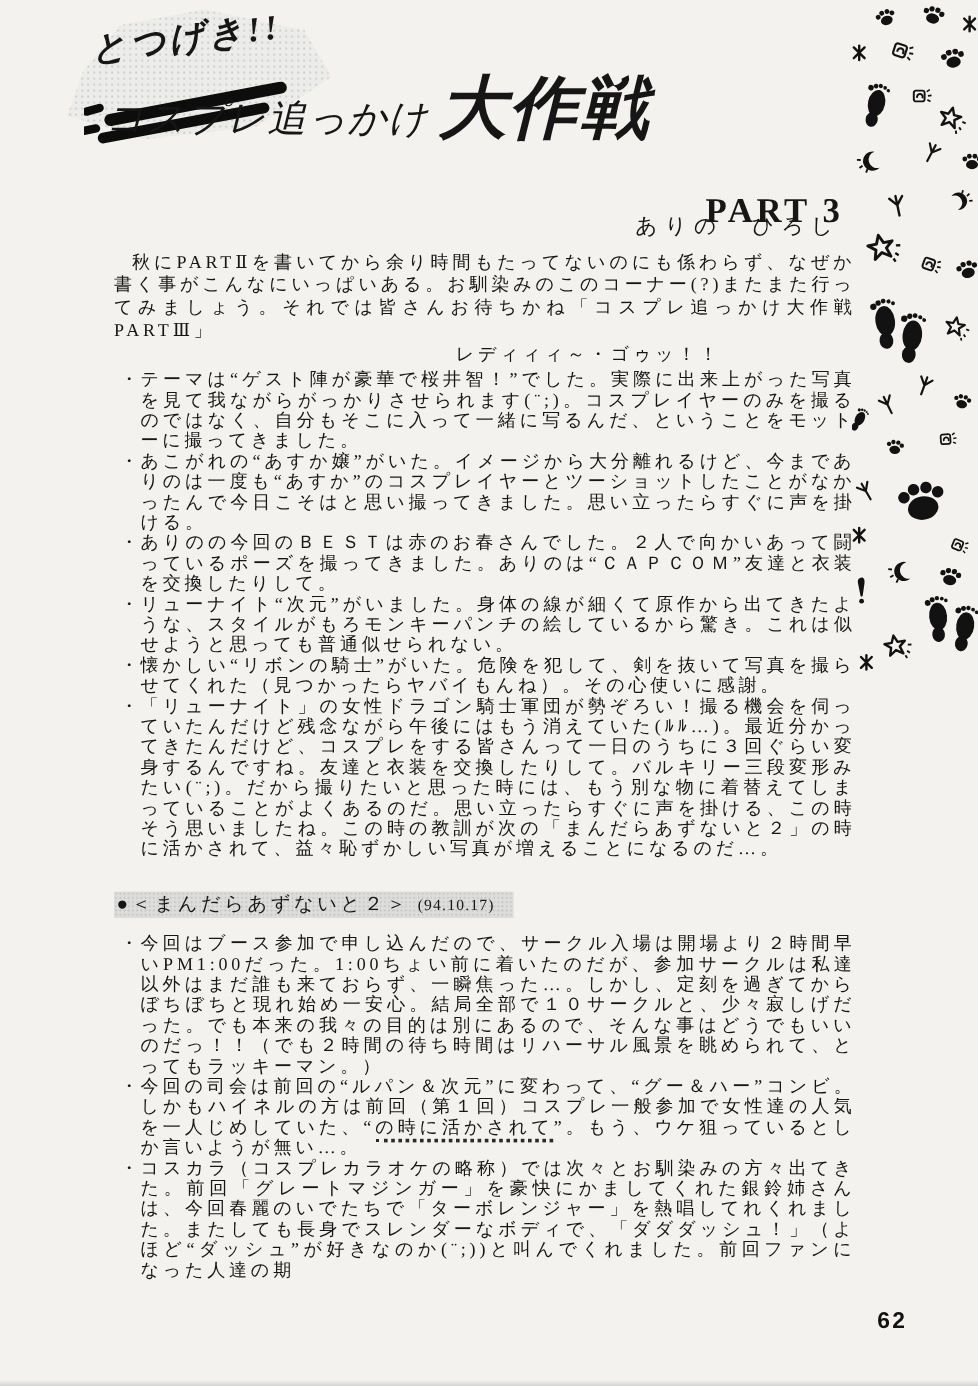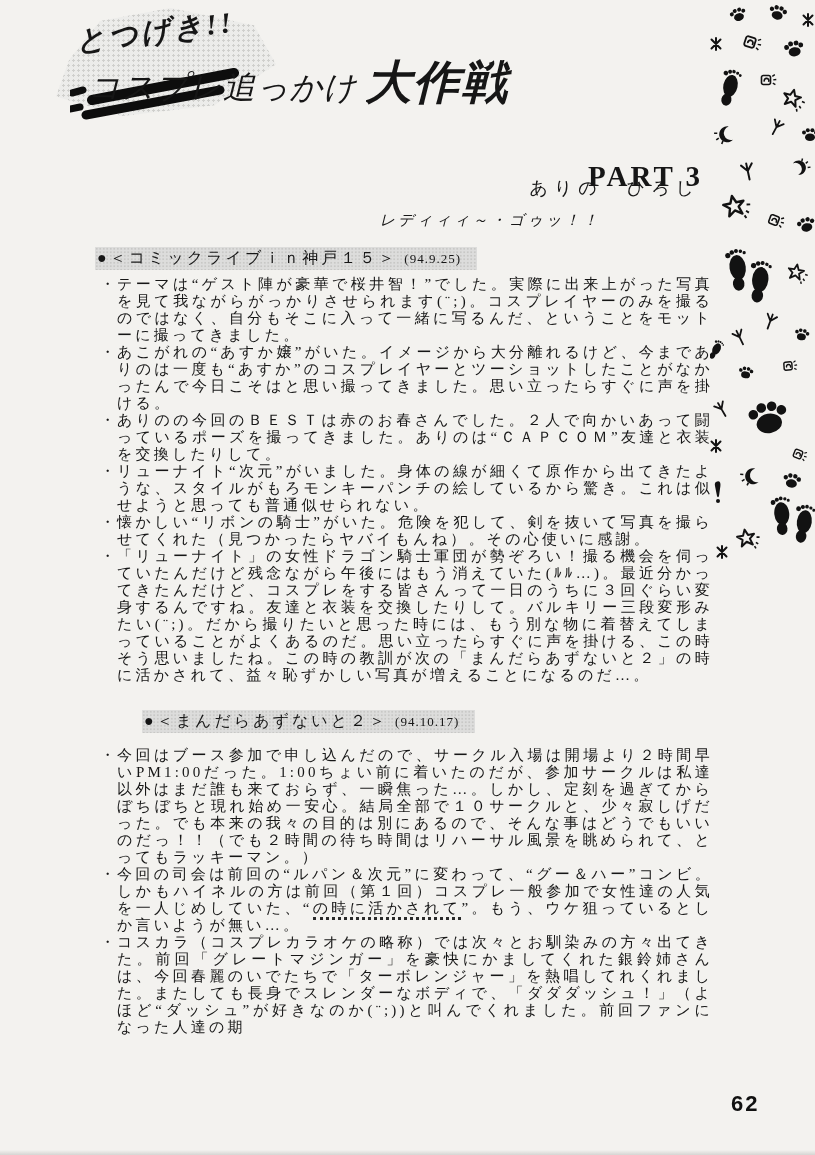--- a/index.html
+++ b/index.html
@@ -20,66 +20,66 @@
   }
   .kicker {
     position:absolute; left:76px; top:22px;
     font-size:29px; font-weight:bold; font-style:italic;
     letter-spacing:3px; transform:rotate(-7deg); transform-origin:left center;
   }
   .slash-svg { position:absolute; left:70px; top:68px; }
   .main-line { position:absolute; left:88px; top:52px; white-space:nowrap; }
   .t-main { font-size:32px; font-style:italic; letter-spacing:1px; }
   .t-big  {
-    font-size:46px; font-weight:bold; font-style:italic;
+    font-size:57px; font-weight:bold; font-style:italic;
     font-family:"Liberation Sans","DejaVu Sans",sans-serif;
     letter-spacing:2px; margin-left:8px;
   }
   .part {
     position:absolute; right:112px; top:122px;
     font-size:29px; font-weight:bold; letter-spacing:3px;margin-top:38px;
   }
   .author {
     position:absolute; right:115px; top:176px;
     font-size:18px; letter-spacing:6px;
   }
 
   
   .content {
     position:absolute; left:95px; top:210px; width:618px;
     font-size:15px; line-height:17px; letter-spacing:3.2px;
     text-align:justify;
   }
   .content p { margin:0; }
   .intro { text-indent:1em; line-height:19px; }
-  .shout { text-align:right; padding-right:112px; line-height:21px;font-style:italic; }
+  .shout { text-align:right; padding-right:112px; line-height:21px; }
 
   .sec-header {
     display:inline-block; margin:16px 0 4px 0;
     padding:2px 16px 3px 2px;
     background-color:#dddddc;
     background-image:radial-gradient(#c8c8c6 0.8px, transparent 1px);
     background-size:3.5px 3.5px;
     font-size:16px; letter-spacing:3px; white-space:nowrap;
   }
   .sec-header .sec-date { font-size:13px; letter-spacing:1px; }
-  .sec2 { margin-top:26px;margin-left:47px; }
+  .sec2 { margin-top:26px; }
   .lead { text-indent:1em; margin-top:8px !important; }
 
   ul.bullets { list-style:none; margin:2px 0 0 0; padding:0; }
   ul.bullets li { position:relative; padding-left:22px; margin:0; }
   .bm { position:absolute; left:5px; top:0; }
   .em-dots { font-style:normal; border-bottom:3px dotted #2a2a2a; padding-bottom:1px; }
   .s2-gap { height:8px; }
 
   
   .pagenum {
     position:absolute; left:731px; top:1091px;
     font-family:"Liberation Sans","DejaVu Sans",sans-serif;
-    font-weight:bold; font-size:22px; letter-spacing:2px; color:#111;text-align:center;
+    font-weight:bold; font-size:19px; letter-spacing:2px; color:#111;text-align:center;
   }
 
   
   .pattern-strip {
     position:absolute; left:710px; top:0; width:105px; height:564px;
     overflow:hidden;
   }
   .bottom-edge {
     position:absolute; left:0; right:0; bottom:0; height:5px;
     background:linear-gradient(rgba(0,0,0,0), rgba(0,0,0,0.12));
@@ -101,27 +101,24 @@
   </svg>
 
   <div class="main-line">
     <span class="t-main">コスプレ追っかけ</span><span class="t-big">大作戦</span>
   </div>
   <div class="part">PART 3</div>
   <div class="author">ありの　ひろし</div>
 
   <main class="content">
 
+    <p class="intro">秋にPARTⅡを書いてから余り時間もたってないのにも係わらず、なぜか書く事がこんなにいっぱいある。お馴染みのこのコーナー(?)またまた行ってみましょう。それでは皆さんお待ちかね「コスプレ追っかけ大作戦PARTⅢ」</p>
     <p class="shout">レディィィ～・ゴゥッ！！</p>
 
     <section>
-      <div class="sec-header">
-        <span>●</span><span>＜コミックライブｉｎ神戸１５＞</span>
-        <span class="sec-date">(94.9.25)</span>
-      </div>
       <ul class="bullets">
         <li>
           <span class="bm">・</span>
           <span>テーマは“ゲスト陣が豪華で桜井智！”でした。実際に出来上がった写真を見て我ながらがっかりさせられます(¨;)。コスプレイヤーのみを撮るのではなく、自分もそこに入って一緒に写るんだ、ということをモットーに撮ってきました。</span>
         </li>
         <li>
           <span class="bm">・</span>
           <span>あこがれの“あすか嬢”がいた。イメージから大分離れるけど、今までありのは一度も“あすか”のコスプレイヤーとツーショットしたことがなかったんで今日こそはと思い撮ってきました。思い立ったらすぐに声を掛ける。</span>
         </li>
         <li>

